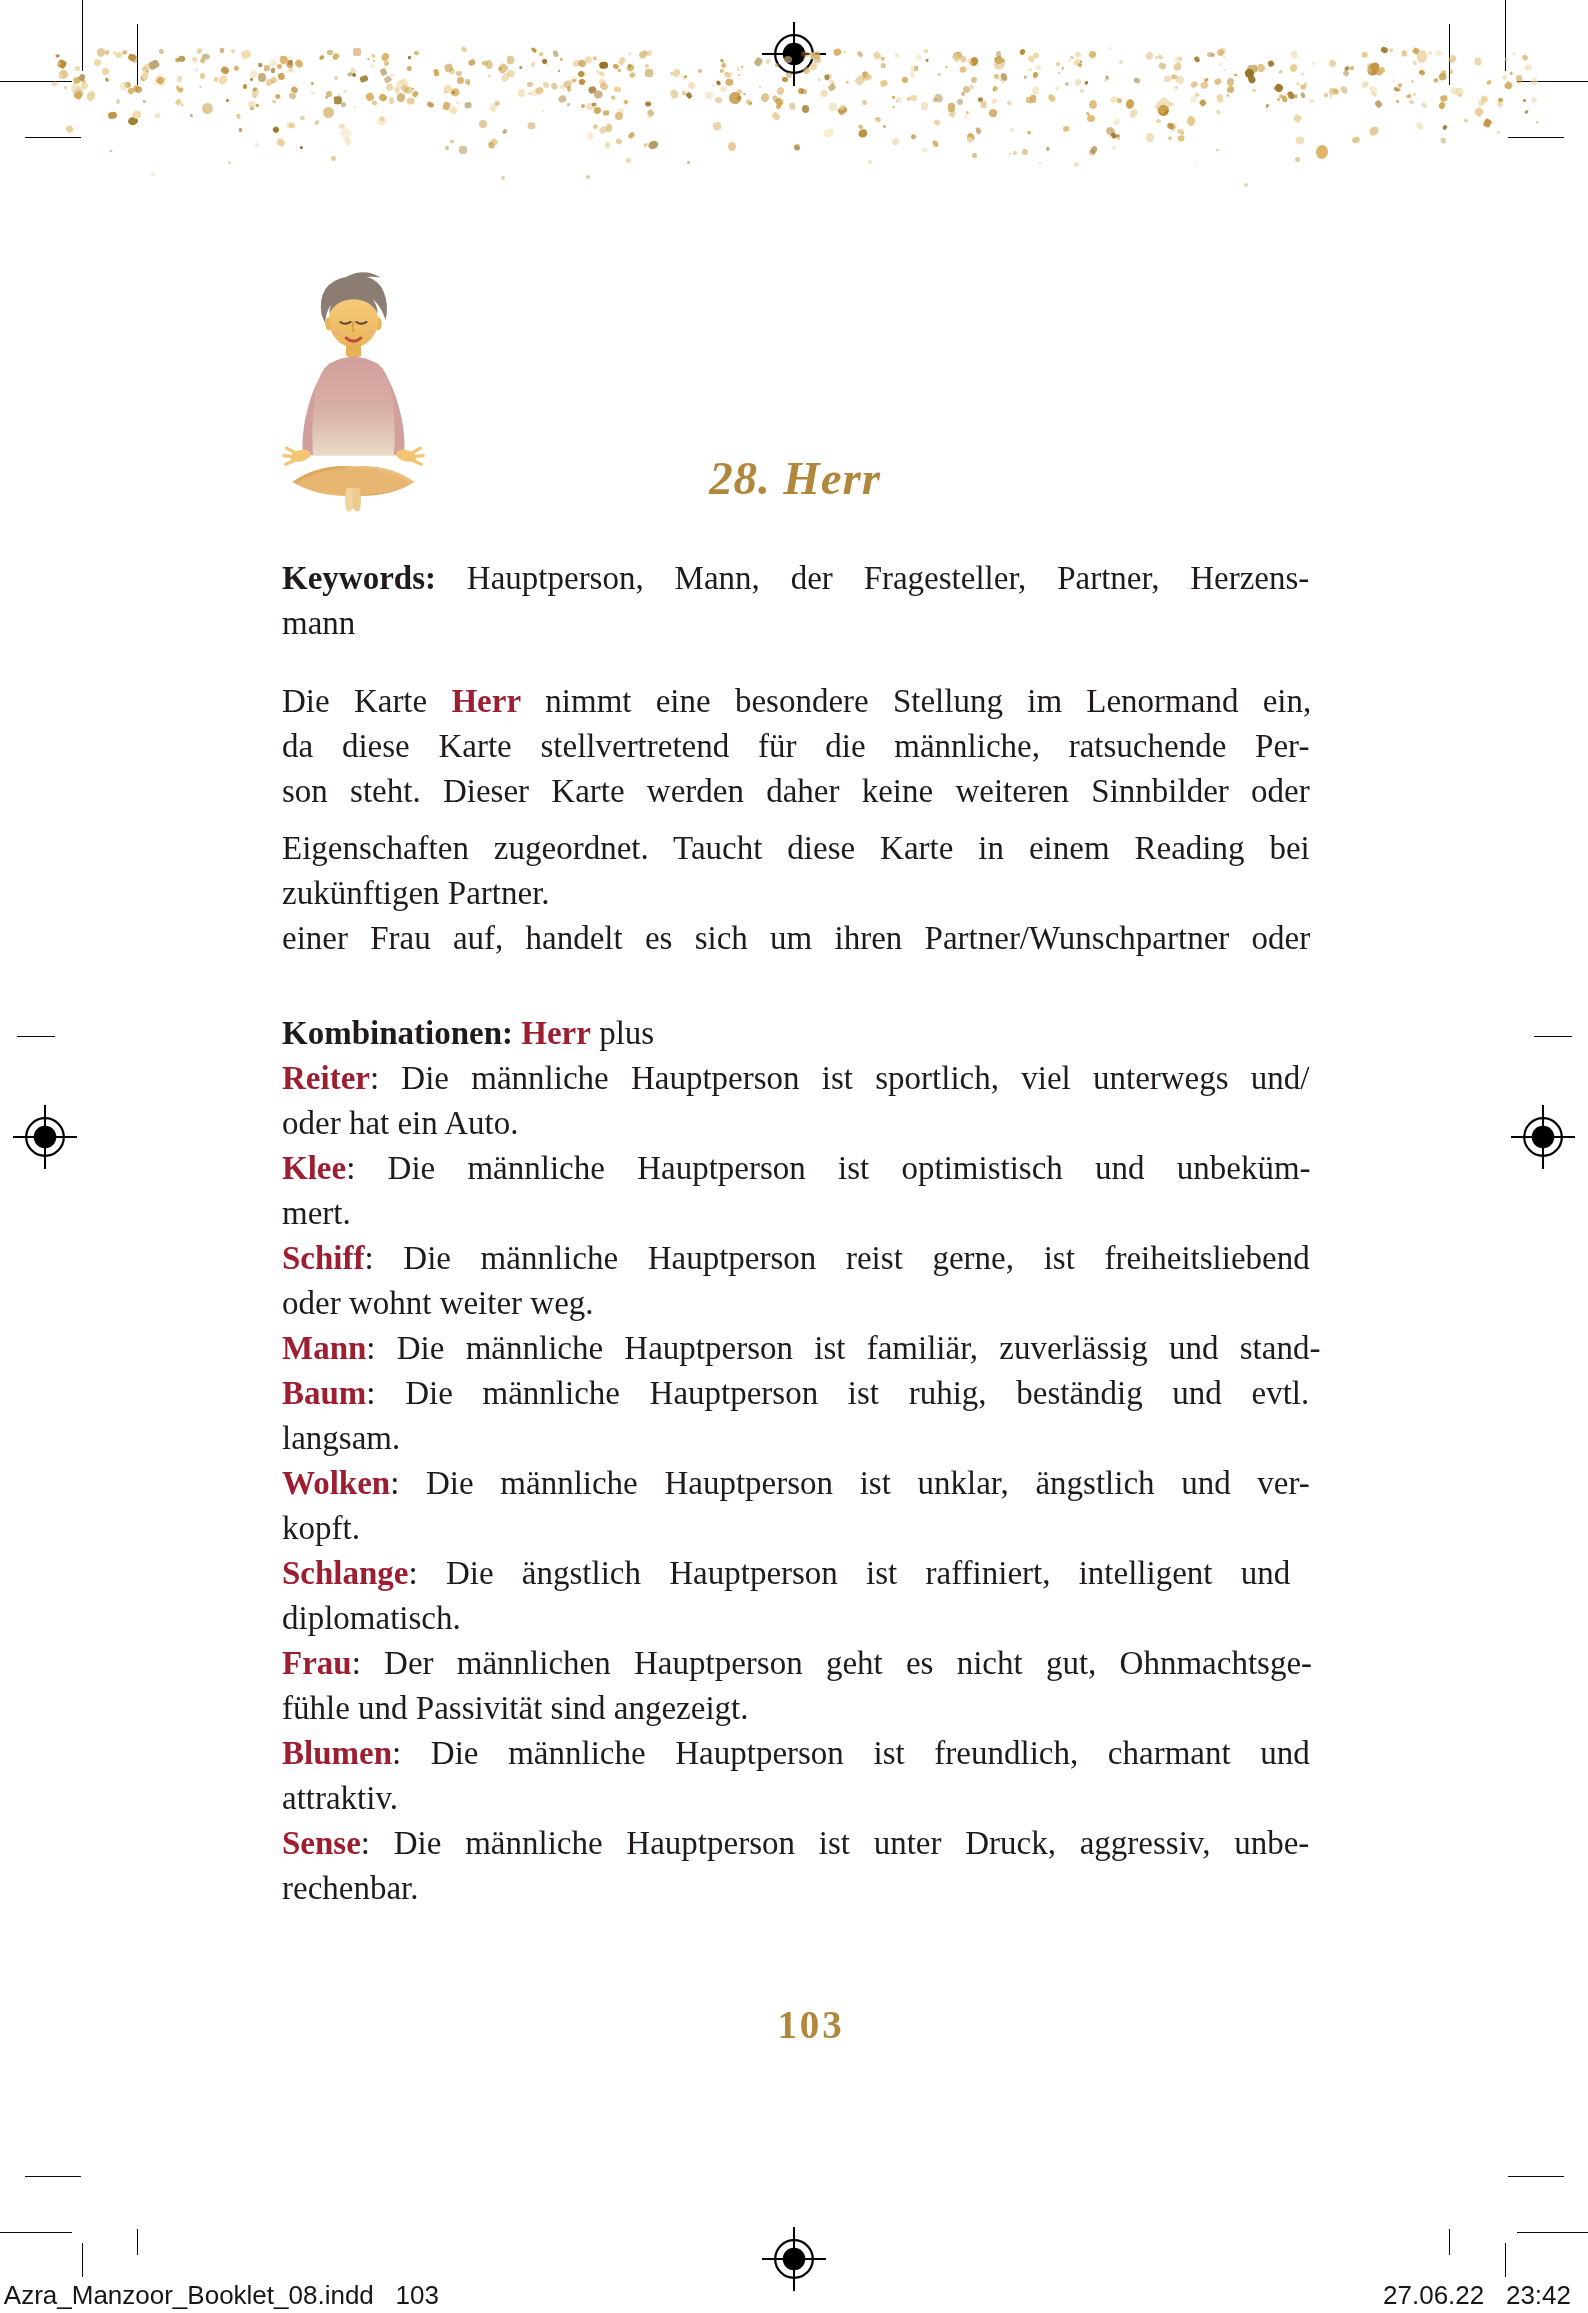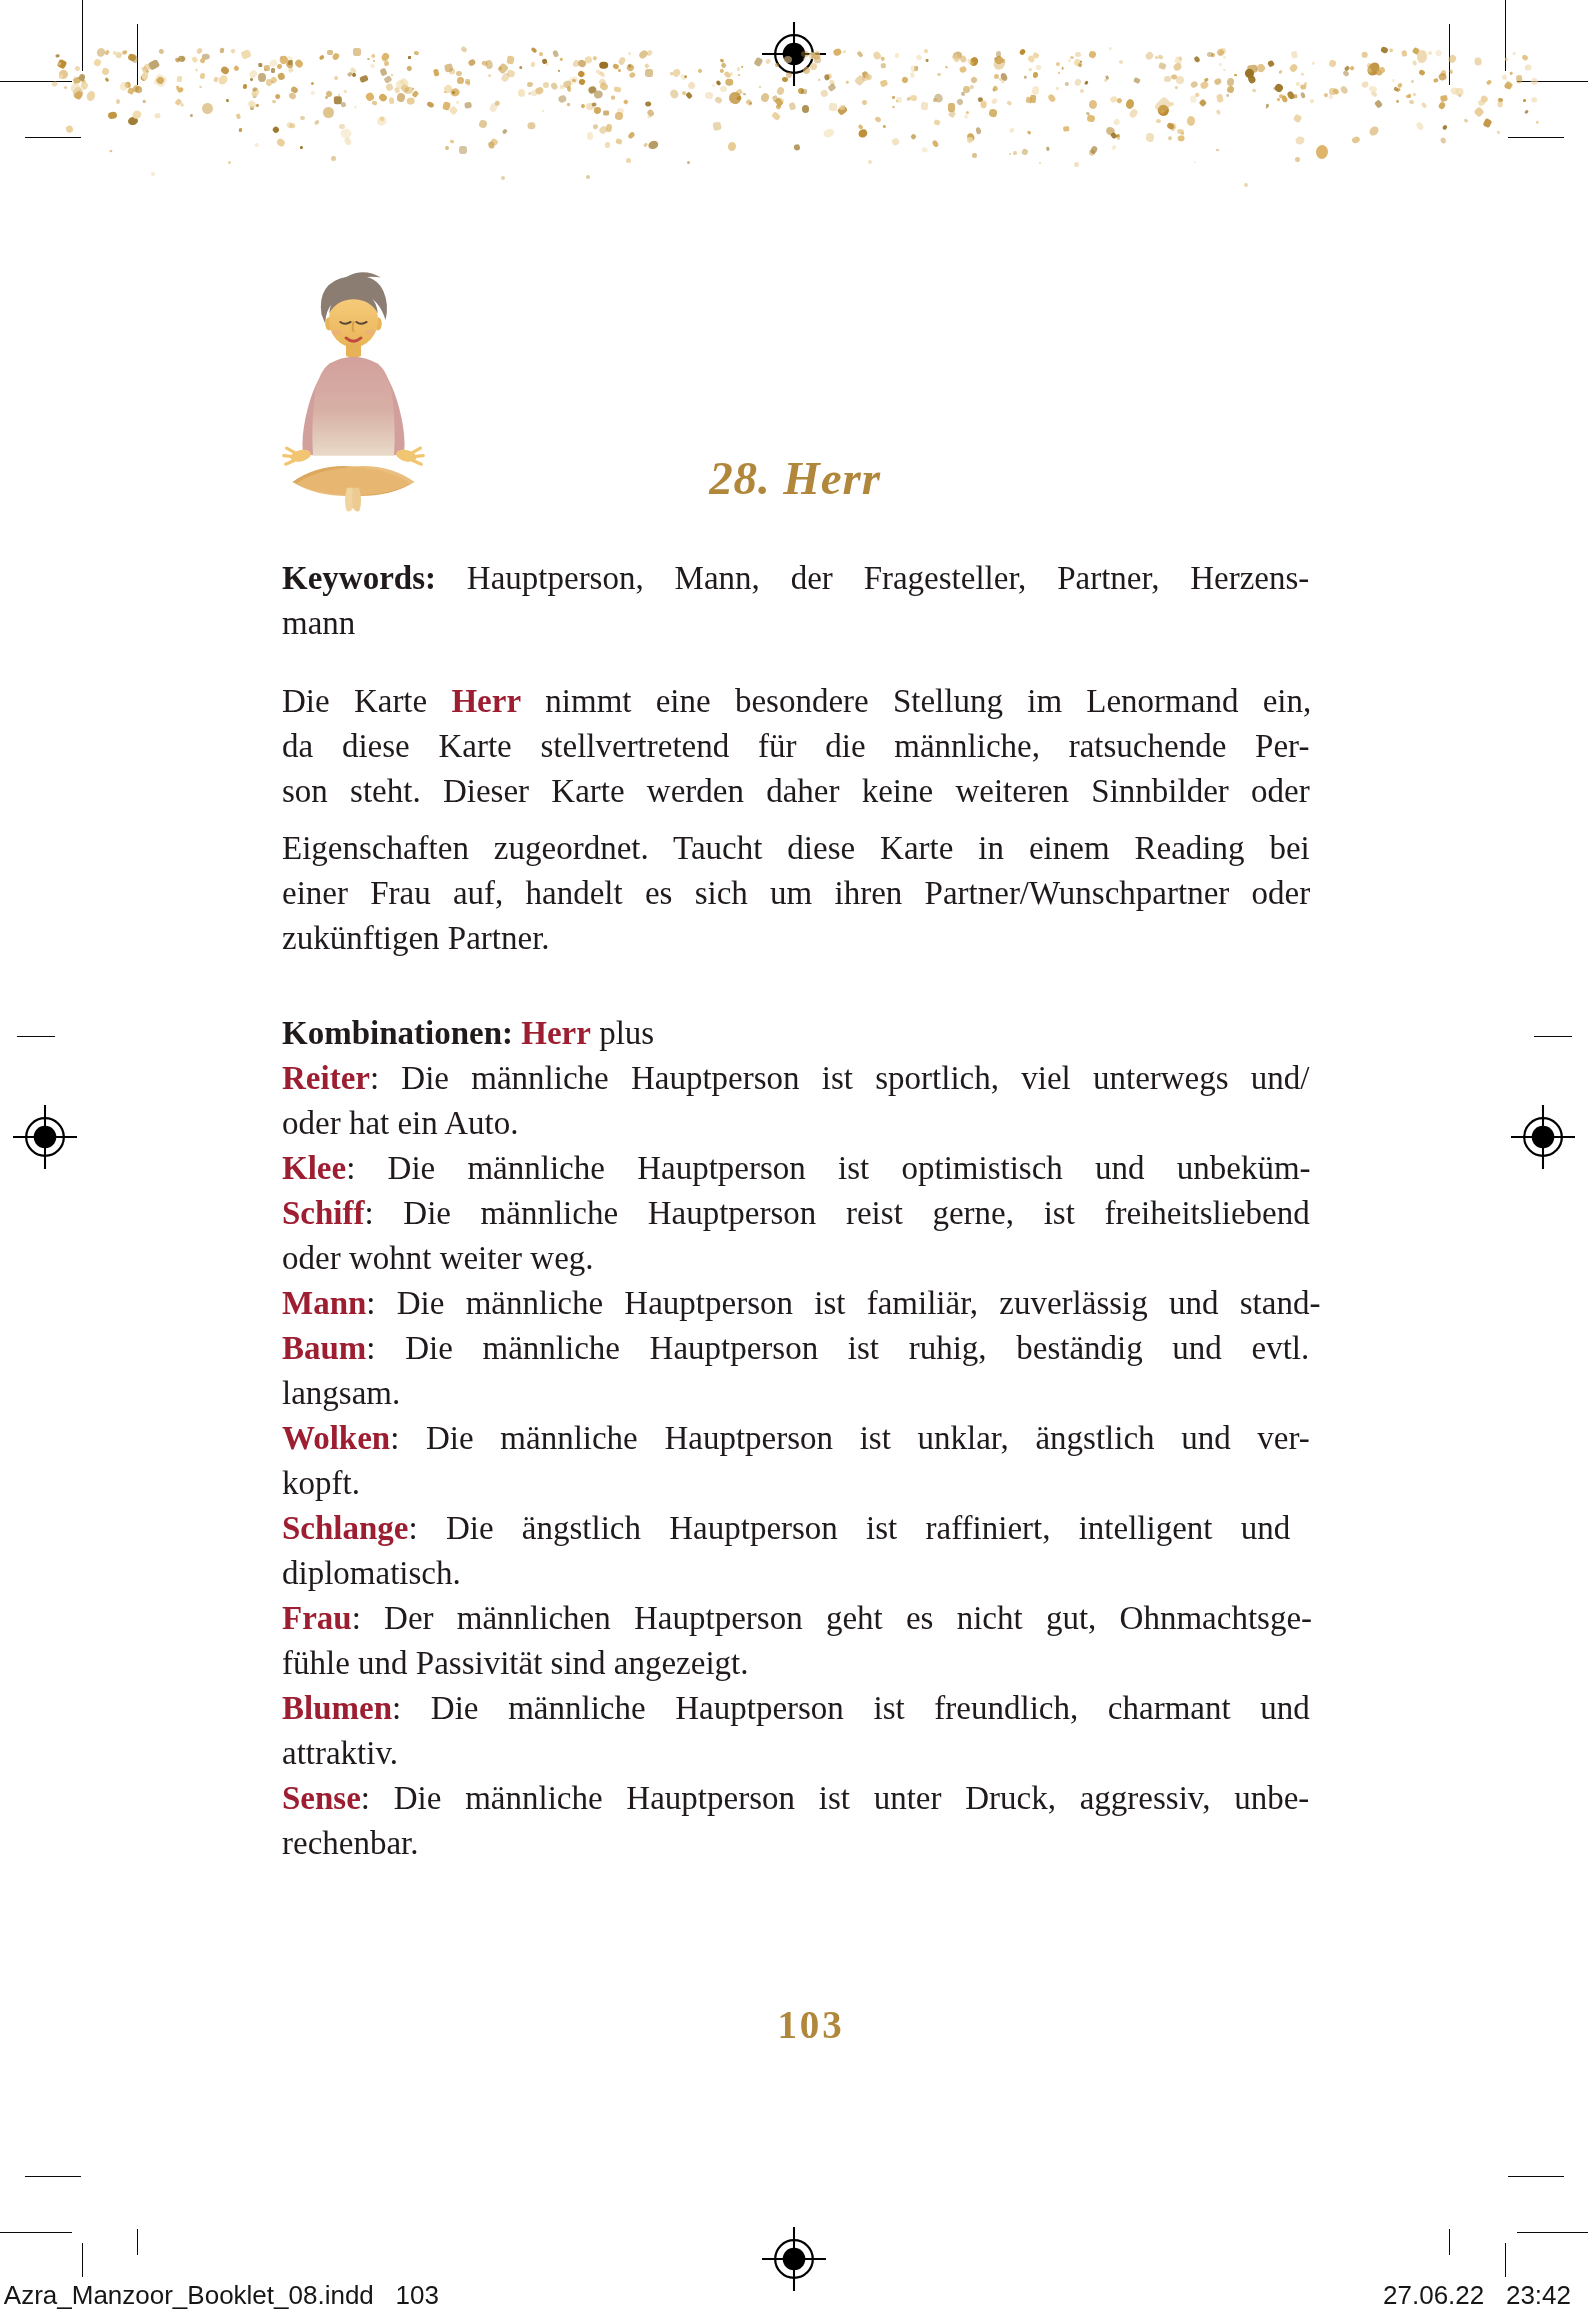--- a/index.html
+++ b/index.html
@@ -808,28 +808,29 @@
 
 <div id="kw" class="textblock">
     <div class="line" style="word-spacing: 22.6px;"><span style="white-space: nowrap;"><span class="b">Keywords:</span><span> Hauptperson, Mann, der Fragesteller, Partner, Herzens-</span></span></div>
     <div class="line"><span>mann</span></div>
   </div>
 <div id="intro" class="textblock">
     <div class="line" style="word-spacing: 16px;"><span style="white-space: nowrap;"><span>Die Karte </span><span class="r">Herr</span><span> nimmt eine besondere Stellung im Lenormand ein,</span></span></div>
     <div class="line" style="word-spacing: 20.5px;"><span style="white-space: nowrap;"><span>da diese Karte stellvertretend für die männliche, ratsuchende Per-</span></span></div>
     <div class="line" style="word-spacing: 14px;"><span style="white-space: nowrap;"><span>son steht. Dieser Karte werden daher keine weiteren Sinnbilder oder</span></span></div>
     <div class="line" style="word-spacing: 16.7px; margin-top: 12px;"><span style="white-space: nowrap;"><span>Eigenschaften zugeordnet. Taucht diese Karte in einem Reading bei</span></span></div>
+    <div class="line"><span>zukünftigen Partner.</span></div>
     <div class="line" style="word-spacing: 14px;"><span style="white-space: nowrap;"><span>einer Frau auf, handelt es sich um ihren Partner/Wunschpartner oder</span></span></div>
-    <div class="line"><span>zukünftigen Partner.</span></div>
   </div>
 <div id="combos" class="textblock">
     <div class="line"><span class="b">Kombinationen: </span><span class="r">Herr</span><span> plus</span></div>
     <div class="line" style="word-spacing: 14px;"><span style="white-space: nowrap;"><span class="r">Reiter</span><span>: Die männliche Hauptperson ist sportlich, viel unterwegs und/</span></span></div>
     <div class="line"><span>oder hat ein Auto.</span></div>
     <div class="line" style="word-spacing: 24px;"><span style="white-space: nowrap;"><span class="r">Klee</span><span>: Die männliche Hauptperson ist optimistisch und unbeküm-</span></span></div>
+    <div class="line"><span>mert.</span></div>
     <div class="line" style="word-spacing: 21.4px;"><span style="white-space: nowrap;"><span class="r">Schiff</span><span>: Die männliche Hauptperson reist gerne, ist freiheitsliebend</span></span></div>
     <div class="line"><span>oder wohnt weiter weg.</span></div>
     <div class="line" style="word-spacing: 13px;"><span style="white-space: nowrap;"><span class="r">Mann</span><span>: Die männliche Hauptperson ist familiär, zuverlässig und stand-</span></span></div>
     <div class="line" style="word-spacing: 21.4px;"><span style="white-space: nowrap;"><span class="r">Baum</span><span>: Die männliche Hauptperson ist ruhig, beständig und evtl.</span></span></div>
     <div class="line"><span>langsam.</span></div>
     <div class="line" style="word-spacing: 18.4px;"><span style="white-space: nowrap;"><span class="r">Wolken</span><span>: Die männliche Hauptperson ist unklar, ängstlich und ver-</span></span></div>
     <div class="line"><span>kopft.</span></div>
     <div class="line" style="word-spacing: 20px;"><span style="white-space: nowrap;"><span class="r">Schlange</span><span>: Die ängstlich Hauptperson ist raffiniert, intelligent und</span></span></div>
     <div class="line"><span>diplomatisch.</span></div>
     <div class="line" style="word-spacing: 15px;"><span style="white-space: nowrap;"><span class="r">Frau</span><span>: Der männlichen Hauptperson geht es nicht gut, Ohnmachtsge-</span></span></div>

